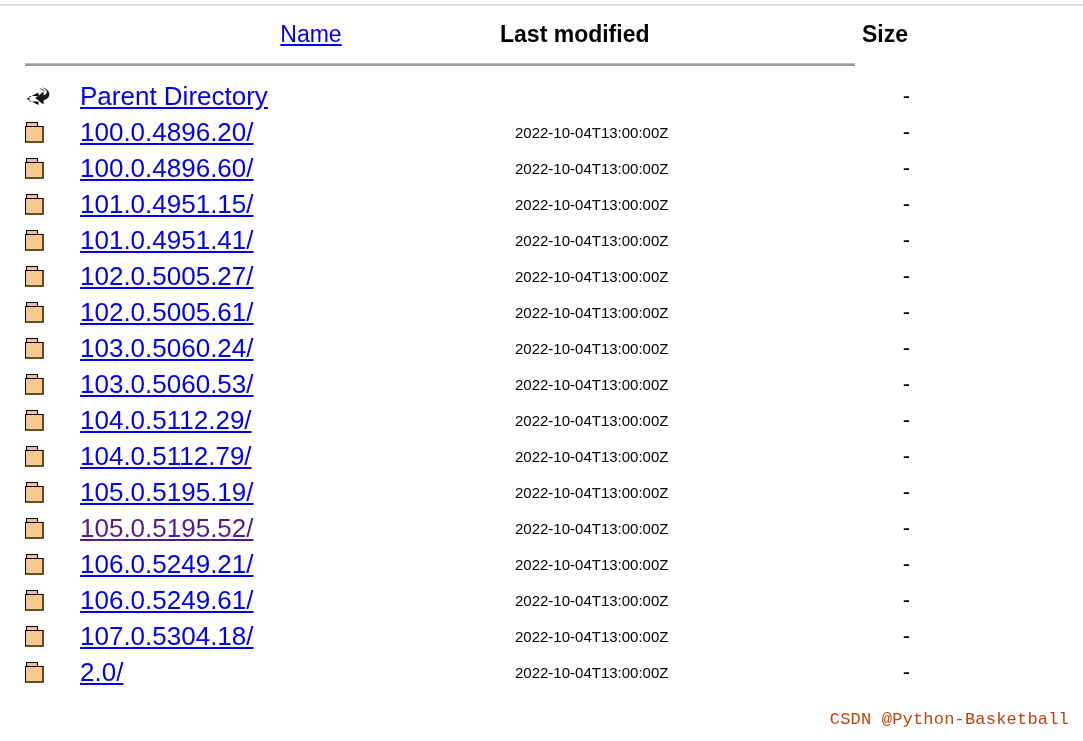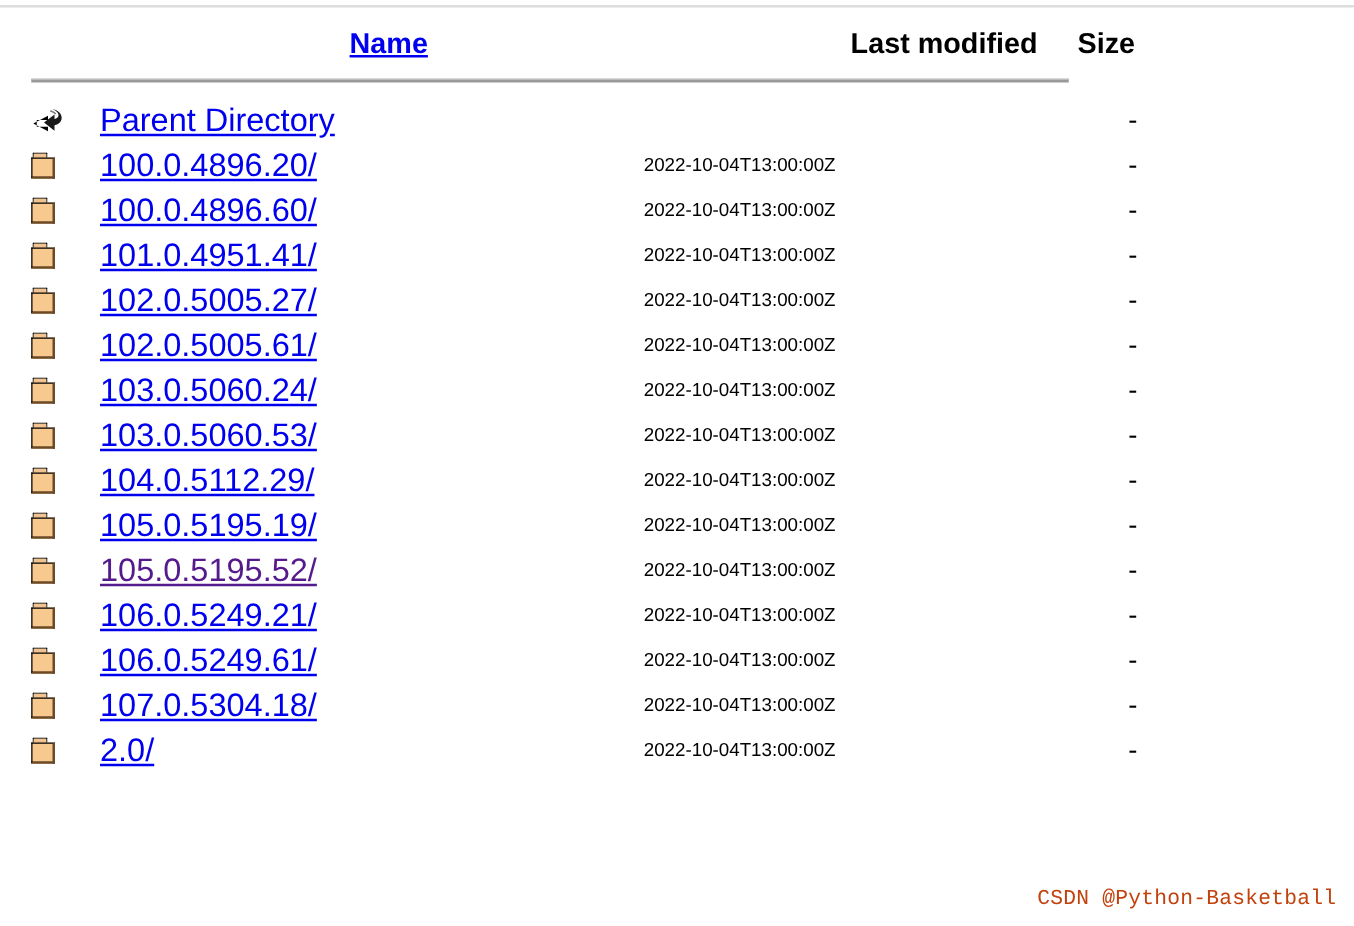--- a/index.html
+++ b/index.html
@@ -53,27 +53,27 @@
 
   
   thead th {
     height: 44px;
     font-weight: bold;
     font-size: 23px;
     color: #000000;
   }
   th.h-icon { }
   th.h-name  { text-align: center; }
-  th.h-date  { text-align: right; }
+  th.h-date  { text-align: left; }
   th.h-size  { text-align: center; }
 
   a.sortlink {
     color: #0000ee;
     text-decoration: underline;
-    font-weight: bold;
+    font-weight: normal;
     margin-left: 42px;
   }
   .plain-head {
     color: #000000;
     font-weight: bold;
   }
 
   
   .hr-row td {
     padding: 0;
@@ -236,20 +236,26 @@
           <td class="t-size">-</td>
         </tr>
         <tr>
           <td class="t-icon"><span class="icon-folder"></span></td>
           <td class="t-name"><a href="#" class="entry">100.0.4896.60/</a></td>
           <td class="t-date">2022-10-04T13:00:00Z</td>
           <td class="t-size">-</td>
         </tr>
         <tr>
           <td class="t-icon"><span class="icon-folder"></span></td>
+          <td class="t-name"><a href="#" class="entry">101.0.4951.15/</a></td>
+          <td class="t-date">2022-10-04T13:00:00Z</td>
+          <td class="t-size">-</td>
+        </tr>
+        <tr>
+          <td class="t-icon"><span class="icon-folder"></span></td>
           <td class="t-name"><a href="#" class="entry">101.0.4951.41/</a></td>
           <td class="t-date">2022-10-04T13:00:00Z</td>
           <td class="t-size">-</td>
         </tr>
         <tr>
           <td class="t-icon"><span class="icon-folder"></span></td>
           <td class="t-name"><a href="#" class="entry">102.0.5005.27/</a></td>
           <td class="t-date">2022-10-04T13:00:00Z</td>
           <td class="t-size">-</td>
         </tr>
@@ -267,20 +273,26 @@
         </tr>
         <tr>
           <td class="t-icon"><span class="icon-folder"></span></td>
           <td class="t-name"><a href="#" class="entry">103.0.5060.53/</a></td>
           <td class="t-date">2022-10-04T13:00:00Z</td>
           <td class="t-size">-</td>
         </tr>
         <tr>
           <td class="t-icon"><span class="icon-folder"></span></td>
           <td class="t-name"><a href="#" class="entry">104.0.5112.29/</a></td>
+          <td class="t-date">2022-10-04T13:00:00Z</td>
+          <td class="t-size">-</td>
+        </tr>
+        <tr>
+          <td class="t-icon"><span class="icon-folder"></span></td>
+          <td class="t-name"><a href="#" class="entry">104.0.5112.79/</a></td>
           <td class="t-date">2022-10-04T13:00:00Z</td>
           <td class="t-size">-</td>
         </tr>
         <tr>
           <td class="t-icon"><span class="icon-folder"></span></td>
           <td class="t-name"><a href="#" class="entry">105.0.5195.19/</a></td>
           <td class="t-date">2022-10-04T13:00:00Z</td>
           <td class="t-size">-</td>
         </tr>
         <tr>

